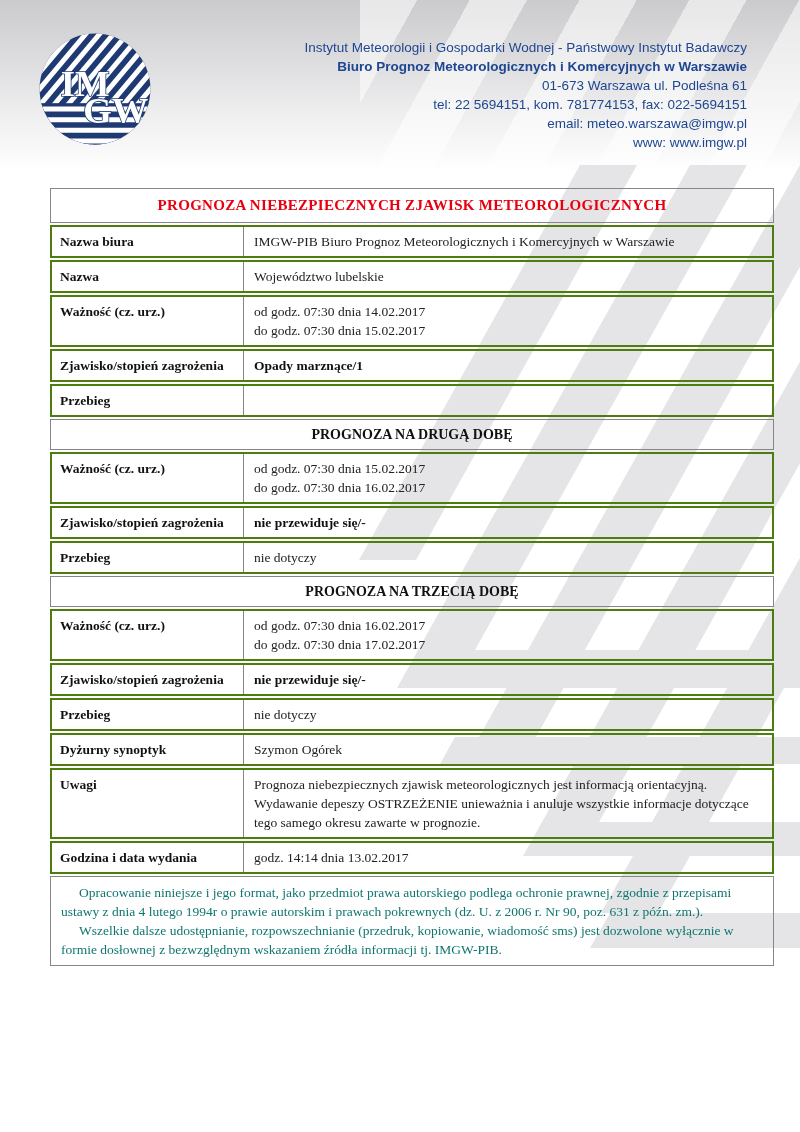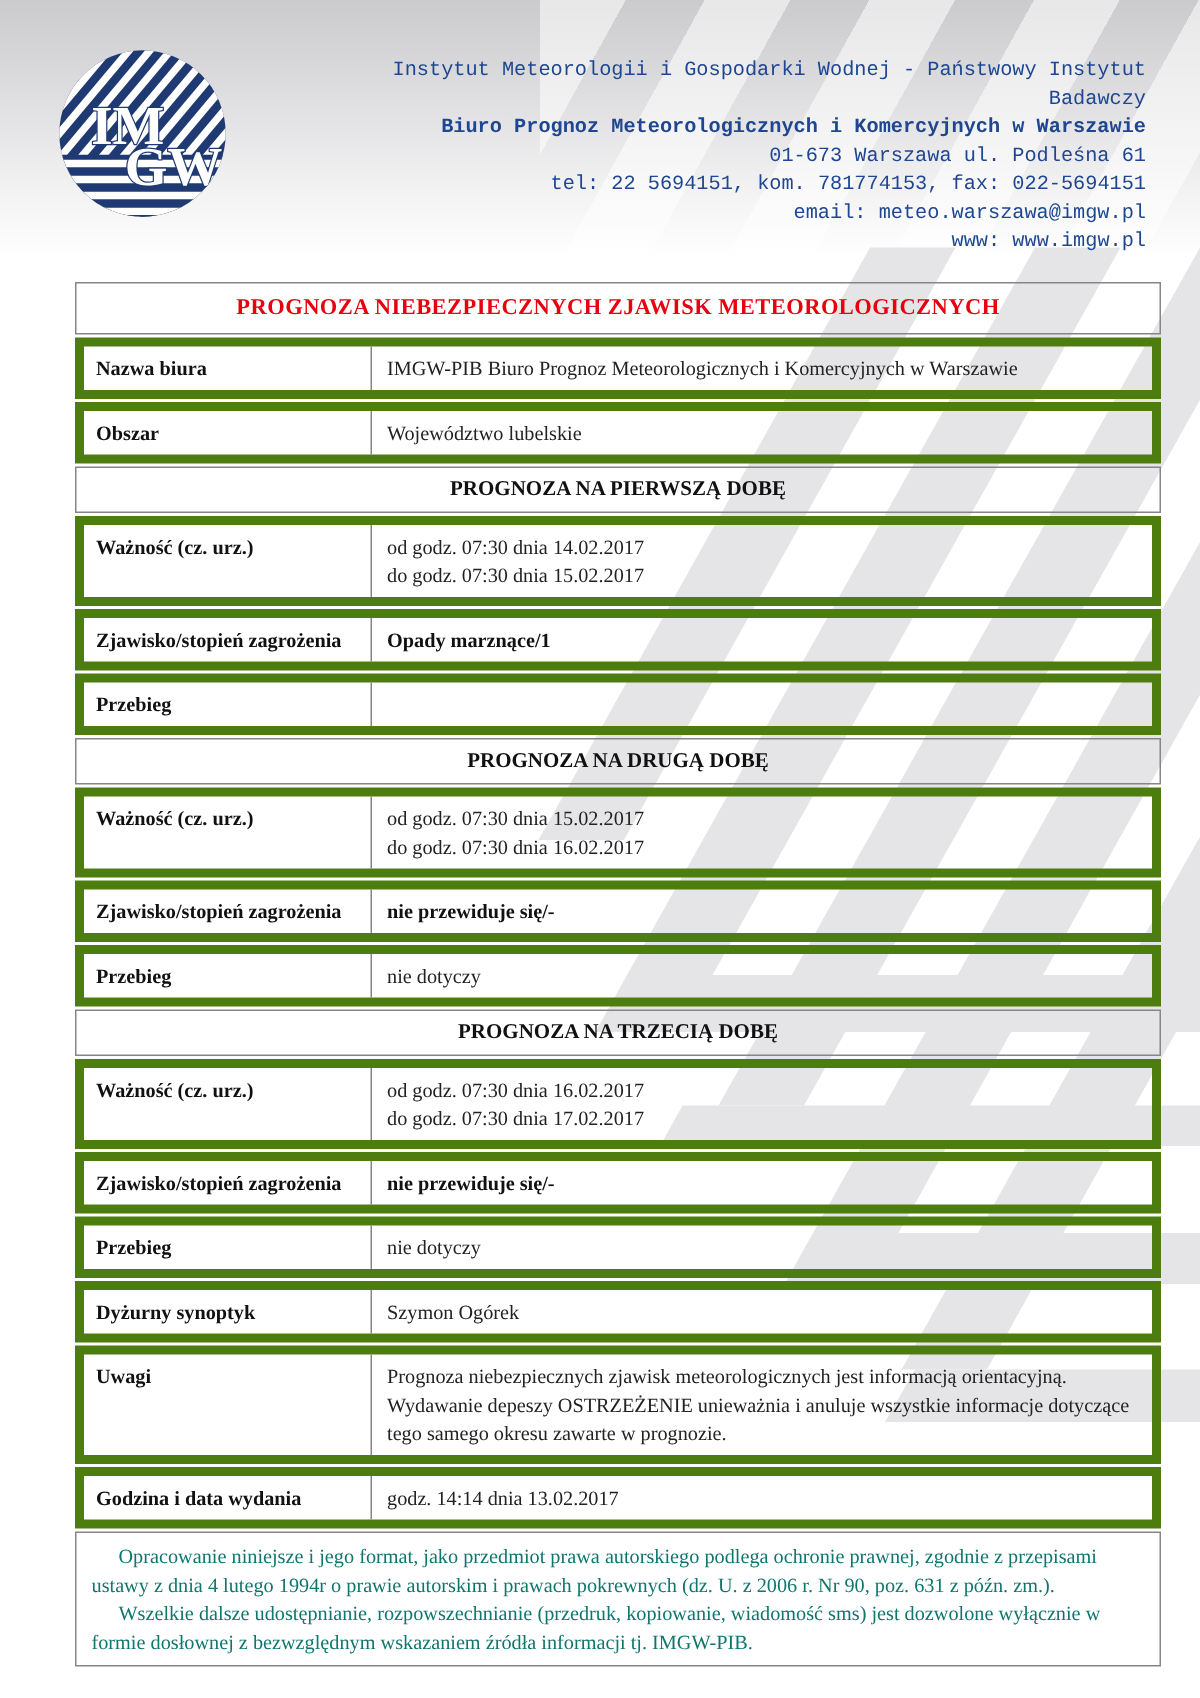--- a/index.html
+++ b/index.html
@@ -18,28 +18,28 @@
   .band-stripes{
     position:absolute;left:45%;top:0;right:0;height:172px;
     background:repeating-linear-gradient(119deg,
       rgba(255,255,255,0.55) 0 50px, rgba(255,255,255,0) 50px 96px);
     z-index:0;
   }
   .watermark{position:absolute;left:0;top:0;z-index:0;}
   
   .logo{position:absolute;left:36px;top:30px;width:118px;height:118px;z-index:2;}
   .header-text{
-    position:absolute;right:36px;top:38px;width:560px;text-align:right;z-index:2;
-    font-family:Liberation Mono, monospace;
+    position:absolute;right:53px;top:38px;width:560px;text-align:right;z-index:2;
+    font-family:Liberation Sans, sans-serif;
     font-size:13.5px;line-height:19px;color:#1e4691;
   }
   .header-text .b{font-weight:bold;}
   
   .doc{position:absolute;left:50px;top:188px;width:724px;z-index:2;font-size:13.5px;line-height:19px;}
-  .trow{display:flex;border:6px solid #4d7c0f;margin-bottom:2px;background:transparent;}
+  .trow{display:flex;border:2px solid #4d7c0f;margin-bottom:2px;background:transparent;}
   .tlabel{width:192px;box-sizing:border-box;border-right:1px solid #85858a;
           padding:5px 8px;font-weight:bold;color:#111;}
   .tvalue{flex:1;padding:5px 10px;color:#222;}
   .tvalue.bold{font-weight:bold;color:#111;}
   .ttitle{
     border:1px solid #85858a;margin-bottom:2px;text-align:center;
     font-weight:bold;font-size:15px;padding:7px 4px;color:#e8000f;letter-spacing:0.3px;
   }
   .tsection{
     border:1px solid #85858a;margin-bottom:2px;text-align:center;
@@ -115,25 +115,24 @@
 <div class="doc">
 
   <div class="ttitle">PROGNOZA NIEBEZPIECZNYCH ZJAWISK METEOROLOGICZNYCH</div>
 
   <div class="trow">
     <div class="tlabel">Nazwa biura</div>
     <div class="tvalue">IMGW-PIB Biuro Prognoz Meteorologicznych i Komercyjnych w Warszawie</div>
   </div>
 
   <div class="trow">
-    <div class="tlabel">Obszar</div>
+    <div class="tlabel">Nazwa</div>
     <div class="tvalue">Województwo lubelskie</div>
   </div>
 
-  <div class="tsection">PROGNOZA NA PIERWSZĄ DOBĘ</div>
   <div class="trow">
     <div class="tlabel">Ważność (cz. urz.)</div>
     <div class="tvalue">
       <div>od godz. 07:30 dnia 14.02.2017</div>
       <div>do godz. 07:30 dnia 15.02.2017</div>
     </div>
   </div>
   <div class="trow">
     <div class="tlabel">Zjawisko/stopień zagrożenia</div>
     <div class="tvalue bold">Opady marznące/1</div>

